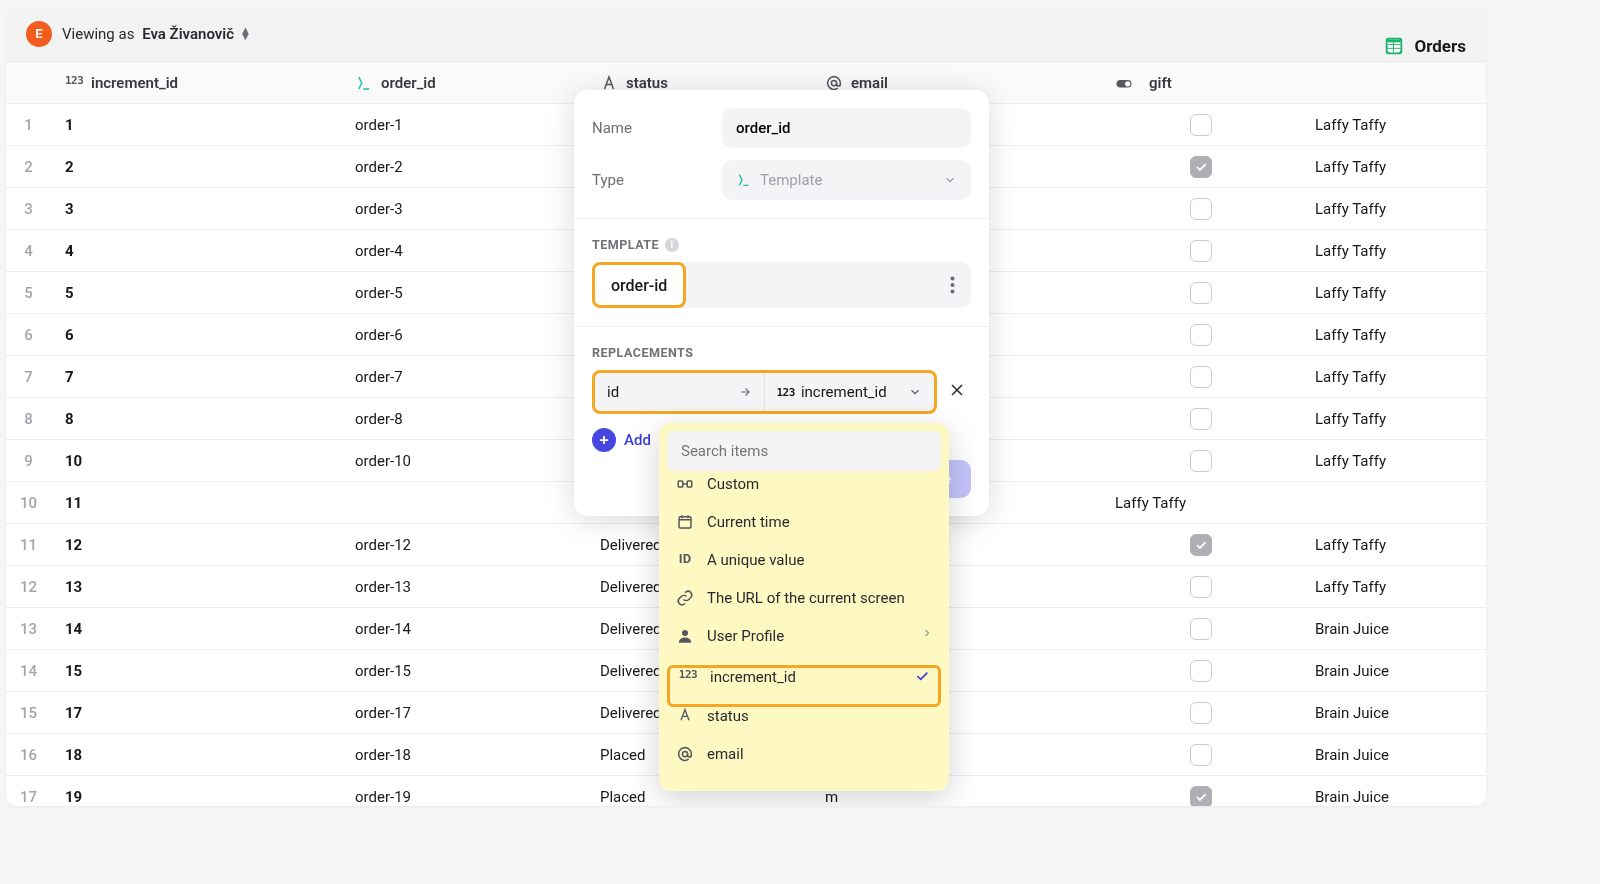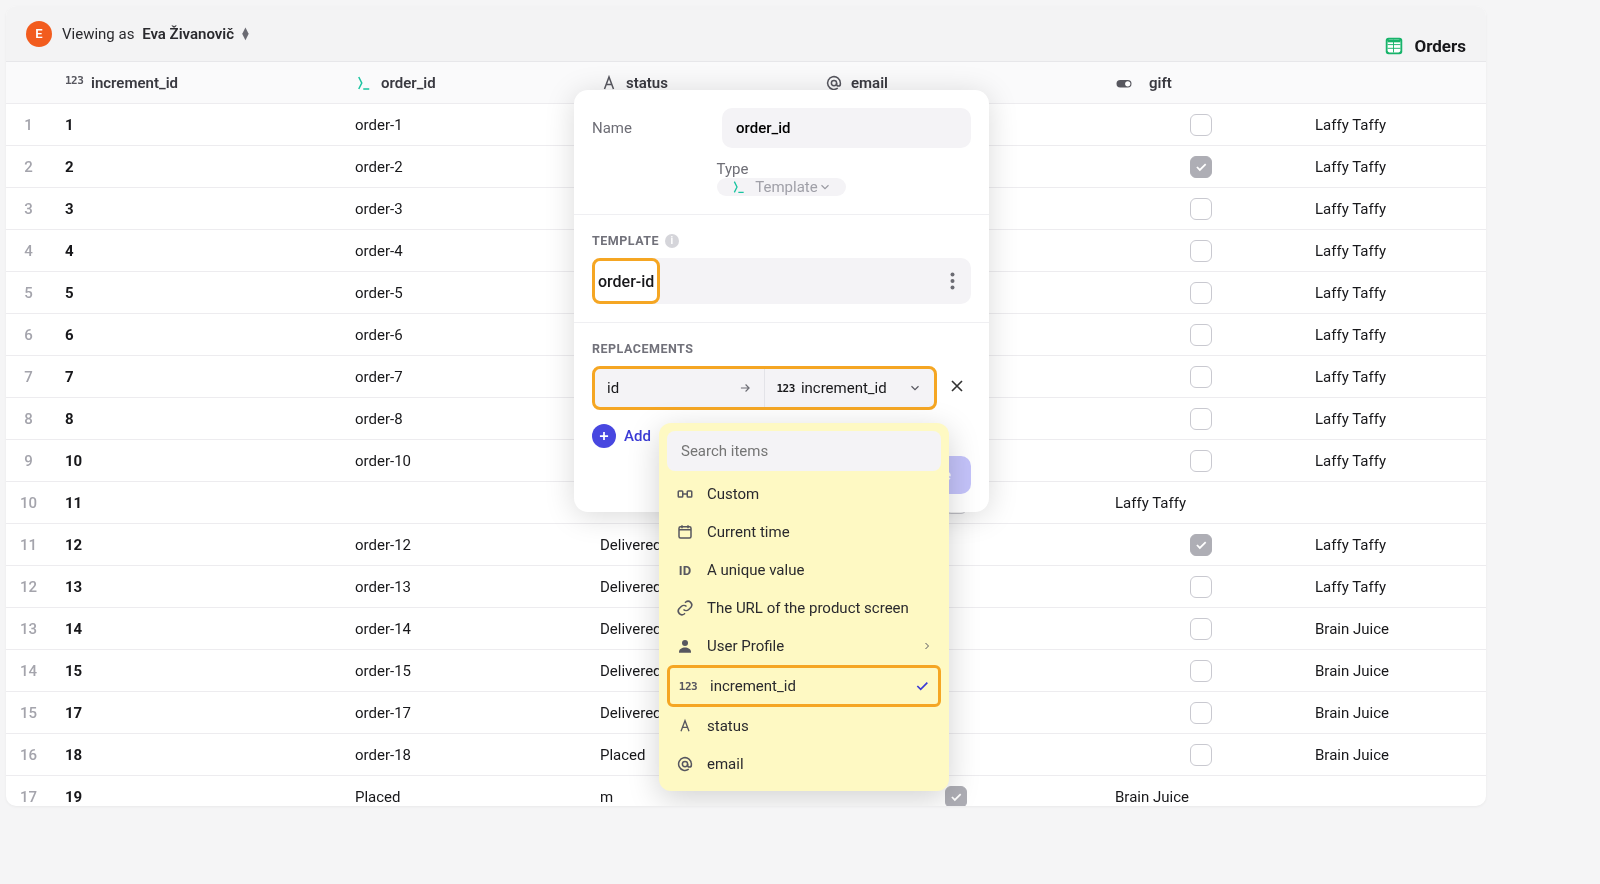--- a/index.html
+++ b/index.html
@@ -28,46 +28,46 @@
   .checkbox { width:22px; height:22px; border:1.5px solid #c9c9d0; border-radius:6px; display:flex; align-items:center; justify-content:center; margin:0 auto; }
   .checkbox.checked { background:#aeaeb5; border-color:#aeaeb5; }
   .checkbox.checked svg { stroke:#fff; }
   .giftcell { justify-content:center; }
 
   
   .panel { position:absolute; left:568px; top:84px; width:415px; background:#fff; border-radius:14px; box-shadow:0 4px 30px rgba(0,0,0,.15); z-index:5; }
   .panel-sec { padding:18px 18px; }
   .panel-sec.bordered { border-bottom:1px solid #efeff2; }
   .kv { display:flex; align-items:center; margin-bottom:12px; }
-  .kv:last-child { margin-bottom:0;flex-direction:column; }
+  .kv:last-child { margin-bottom:0; }
   .kv .k { width:130px; color:#6e6e76; font-size:15px; }
   .kv input { flex:1; height:40px; border:none; background:#f4f3f6; border-radius:10px; padding:0 14px; font-size:15px; font-weight:500; }
   .kv .type-sel { flex:1; height:40px; border:none; background:#f4f3f6; border-radius:10px; padding:0 14px; font-size:15px; color:#a0a0a8; display:flex; align-items:center; justify-content:space-between; }
   .type-sel .lside { display:flex; align-items:center; gap:8px; }
   .label-sm { font-size:12.5px; font-weight:700; letter-spacing:.5px; color:#71717a; display:flex; align-items:center; gap:6px; margin-bottom:10px; }
   .label-sm .info { width:14px; height:14px; border-radius:50%; background:#d5d5da; color:#fff; display:flex; align-items:center; justify-content:center; font-size:10px; font-weight:700; }
   .tpl-row { display:flex; align-items:center; height:46px; background:#f4f3f6; border-radius:10px; }
-  .tpl-chip { height:46px; display:flex; align-items:center; padding:0 3px; border:3px solid #f5a623; border-radius:8px; font-size:16px; font-weight:500; margin-right:auto; background:#fff; }
+  .tpl-chip { height:46px; display:flex; align-items:center; padding:0 16px; border:3px solid #f5a623; border-radius:8px; font-size:16px; font-weight:500; margin-right:auto; background:#fff; }
   .tpl-dots { padding:0 16px; color:#6b6b73; cursor:pointer; }
 
   .replace-row { display:flex; align-items:center; gap:10px; }
   .replace-box { flex:1; height:44px; background:#f4f3f6; border:3px solid #f5a623; border-radius:8px; display:grid; grid-template-columns:1fr 1fr; }
   .rb-half { display:flex; align-items:center; padding:0 12px; font-size:15px; gap:8px; }
   .rb-half.left { border-right:1px solid #e3e3e8; justify-content:space-between; }
   .rb-half.right { justify-content:space-between; }
   .x-btn { width:24px; height:24px; color:#444; cursor:pointer; }
 
   .add-row { display:flex; align-items:center; gap:8px; margin-top:14px; color:#3b3bd6; font-weight:500; font-size:15px; }
   .add-circle { width:24px; height:24px; border-radius:50%; background:#4847e0; display:flex; align-items:center; justify-content:center; }
   .save-btn { position:absolute; right:18px; bottom:18px; height:38px; padding:0 20px; border-radius:10px; background:#c4c3fa; color:#fff; border:none; font-size:15px; font-weight:600; }
 
   
   .dropdown { position:absolute; left:653px; top:417px; width:290px; background:#fef9c3; border-radius:12px; box-shadow:0 8px 32px rgba(0,0,0,.18); z-index:10; padding:8px; }
   .search { height:40px; background:#f4f3f6; border:none; border-radius:8px; width:100%; padding:0 14px; font-size:15px; margin-bottom:4px; }
-  .dd-item { height:38px; display:flex; align-items:center; gap:12px; padding:0 8px; font-size:15px; border-radius:6px; cursor:pointer; color:#2a2a2e; position:relative; }
+  .dd-item { height:38px; display:flex; gap:12px; padding:0 8px; font-size:15px; border-radius:6px; cursor:pointer; color:#2a2a2e; position:relative; }
   .dd-item .ico { width:20px; display:flex; justify-content:center; color:#57575f; }
   .dd-item .arrow { margin-left:auto; color:#6b6b73; }
   .dd-item.sel { border:3px solid #f5a623; border-radius:6px; height:42px; }
   .dd-item .check { margin-left:auto; color:#3b3bd6; }
   .small123 { font-family:ui-monospace,monospace; font-size:11px; font-weight:700; background:transparent; letter-spacing:-.5px; }
   svg { display:block; }
 </style>
 </head>
 <body>
 
@@ -338,20 +338,21 @@
     <div class="cell giftcell">
       <div class="checkbox ">
         
       </div>
     </div>
     <div class="cell">Brain Juice</div>
         </div>
         <div class="row">
     <div class="cell rownum">17</div>
     <div class="cell incr">19</div>
+    <div class="cell">order-19</div>
     <div class="cell">Placed</div>
     <div class="cell">m</div>
     <div class="cell giftcell">
       <div class="checkbox checked">
         <svg width="14" height="14" viewBox="0 0 24 24" fill="none" stroke="#fff" stroke-width="3">
                 <path d="M5 12l5 5L20 7"></path>
               </svg>
       </div>
     </div>
     <div class="cell">Brain Juice</div>
@@ -466,21 +467,21 @@
           </span>
                  <span>A unique value</span>
 
                  </div>
         <div class="dd-item">
           <span class="ico">
             <svg width="18" height="18" viewBox="0 0 24 24" fill="none" stroke="#57575f" stroke-width="2">
               <path d="M10 14a5 5 0 007 0l3-3a5 5 0 00-7-7l-1 1M14 10a5 5 0 00-7 0l-3 3a5 5 0 007 7l1-1"></path>
             </svg>
           </span>
-                 <span>The URL of the product screen</span>
+                 <span>The URL of the current screen</span>
 
                  </div>
         <div class="dd-item">
           <span class="ico">
             <svg width="18" height="18" viewBox="0 0 24 24" fill="#57575f">
               <circle cx="12" cy="8" r="4"></circle>
               <path d="M4 20c0-4 4-6 8-6s8 2 8 6v1H4z"></path>
             </svg>
           </span>
                  <span>User Profile</span>

